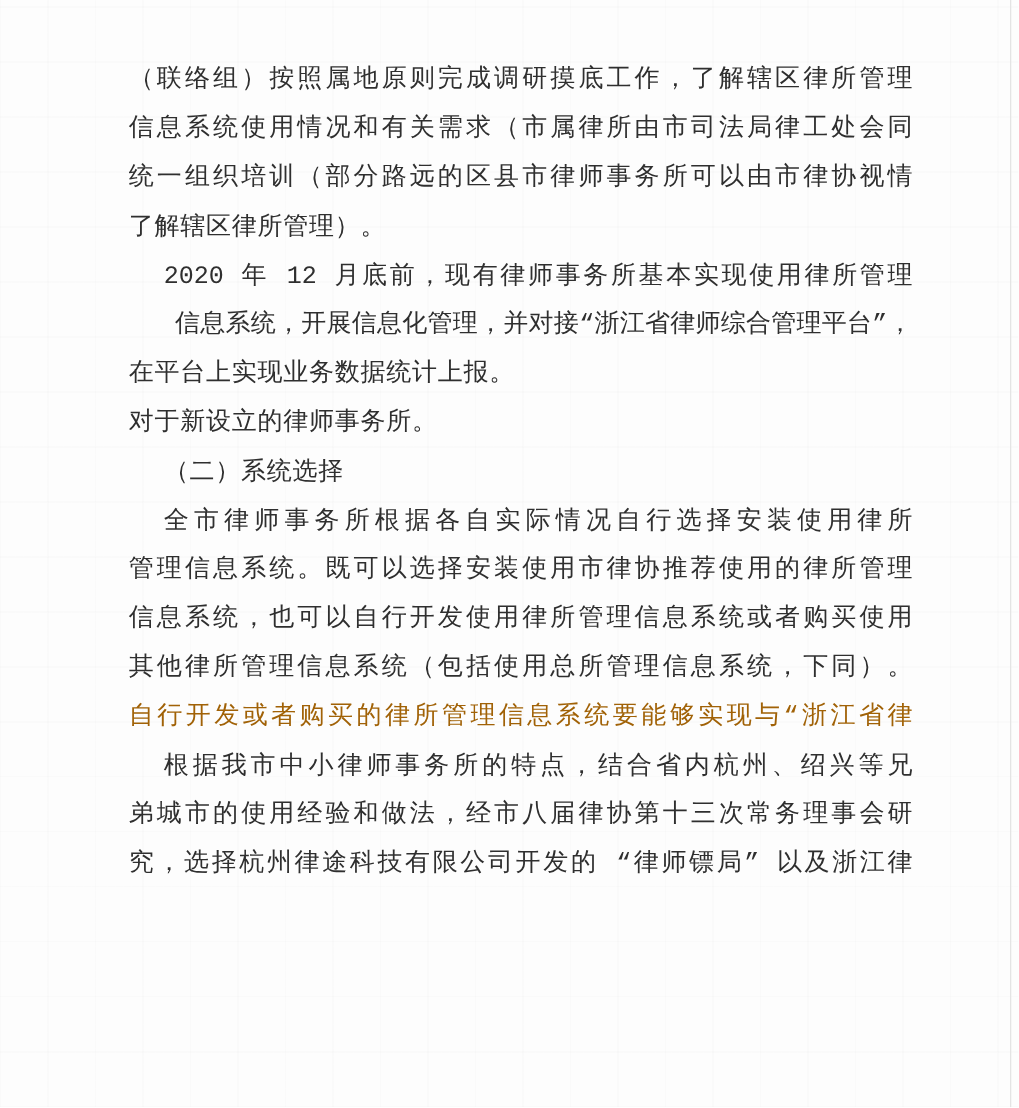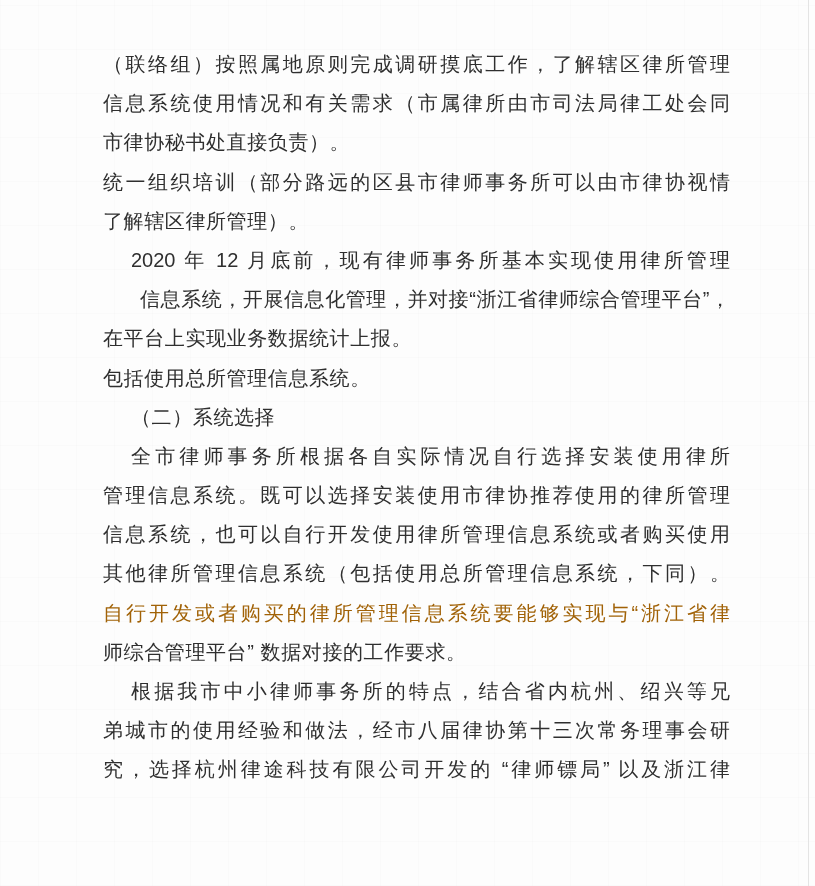--- a/index.html
+++ b/index.html
@@ -6,21 +6,21 @@
     margin: 0;
     padding: 0;
     background: #ffffff;
   }
   .page {
     position: relative;
     width: 815px;
     height: 886px;
     background: #fdfdfd;
     overflow: hidden;
-    font-family: Liberation Sans, sans-serif;
+    font-family: Liberation Mono, monospace;
   }
   
   .page::before {
     content: "";
     position: absolute;
     inset: 0;
     background:
       repeating-linear-gradient(90deg, rgba(0,0,0,0.012) 0 1px, transparent 1px 38px),
       repeating-linear-gradient(0deg, rgba(0,0,0,0.010) 0 1px, transparent 1px 44px);
     pointer-events: none;
@@ -57,32 +57,30 @@
     background: #e4e4e4;
   }
 </style>
 </head>
 <body>
 
 <div class="page" style="background: rgb(253, 253, 253);">
   <div class="text-block">
       <div class="line fill" style="color: rgb(47, 47, 47);">（联络组）按照属地原则完成调研摸底工作，了解辖区律所管理</div>
       <div class="line fill" style="color: rgb(47, 47, 47);">信息系统使用情况和有关需求（市属律所由市司法局律工处会同</div>
-      <div class="line" style="color: rgb(47, 47, 47);">市律协秘书处直接负责）。</div>
       <div class="line fill" style="color: rgb(47, 47, 47);">统一组织培训（部分路远的区县市律师事务所可以由市律协视情</div>
       <div class="line" style="color: rgb(47, 47, 47);">了解辖区律所管理）。</div>
       <div class="line fill indent" style="color: rgb(47, 47, 47);">2020 年 12 月底前，现有律师事务所基本实现使用律所管理</div>
       <div class="line fill" style="color: rgb(47, 47, 47); margin-left: 37px;">信息系统，开展信息化管理，并对接“浙江省律师综合管理平台”，</div>
       <div class="line" style="color: rgb(47, 47, 47);">在平台上实现业务数据统计上报。</div>
-      <div class="line" style="color: rgb(47, 47, 47);">包括使用总所管理信息系统。</div>
+      <div class="line" style="color: rgb(47, 47, 47);">对于新设立的律师事务所。</div>
       <div class="line indent" style="color: rgb(47, 47, 47);">（二）系统选择</div>
       <div class="line fill indent" style="color: rgb(47, 47, 47);">全市律师事务所根据各自实际情况自行选择安装使用律所</div>
       <div class="line fill" style="color: rgb(47, 47, 47);">管理信息系统。既可以选择安装使用市律协推荐使用的律所管理</div>
       <div class="line fill" style="color: rgb(47, 47, 47);">信息系统，也可以自行开发使用律所管理信息系统或者购买使用</div>
       <div class="line fill" style="color: rgb(47, 47, 47);">其他律所管理信息系统（包括使用总所管理信息系统，下同）。</div>
       <div class="line fill" style="color: #a16207;">自行开发或者购买的律所管理信息系统要能够实现与“浙江省律</div>
-      <div class="line" style="color: rgb(47, 47, 47);">师综合管理平台” 数据对接的工作要求。</div>
       <div class="line fill indent" style="color: rgb(47, 47, 47);">根据我市中小律师事务所的特点，结合省内杭州、绍兴等兄</div>
       <div class="line fill" style="color: rgb(47, 47, 47);">弟城市的使用经验和做法，经市八届律协第十三次常务理事会研</div>
       <div class="line fill" style="color: rgb(47, 47, 47);">究，选择杭州律途科技有限公司开发的 “律师镖局” 以及浙江律</div>
     </div>
   <div class="scan-edge-line" style="background: rgb(228, 228, 228);"></div>
 </div>
 
 </body></html>

